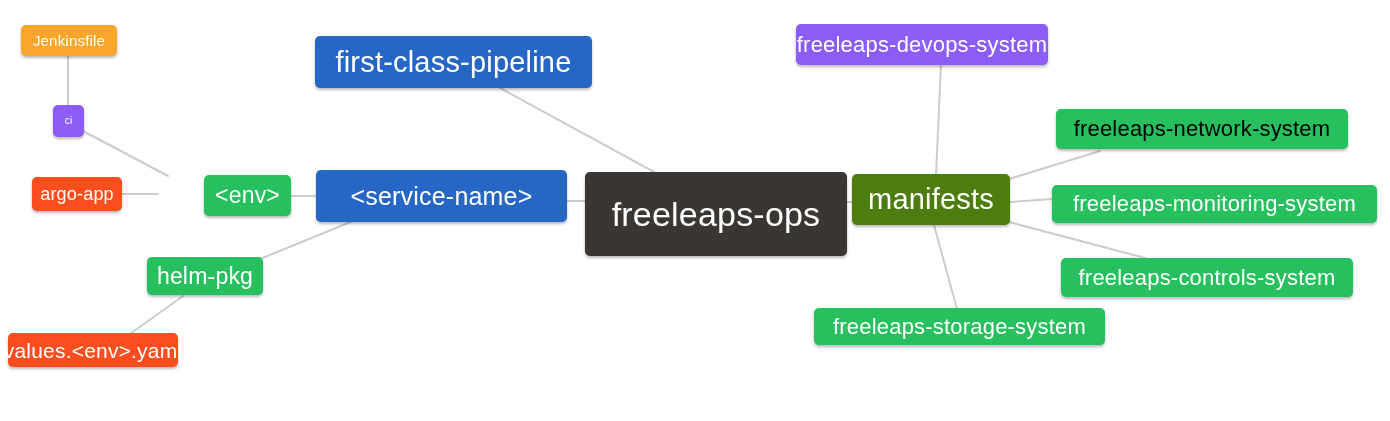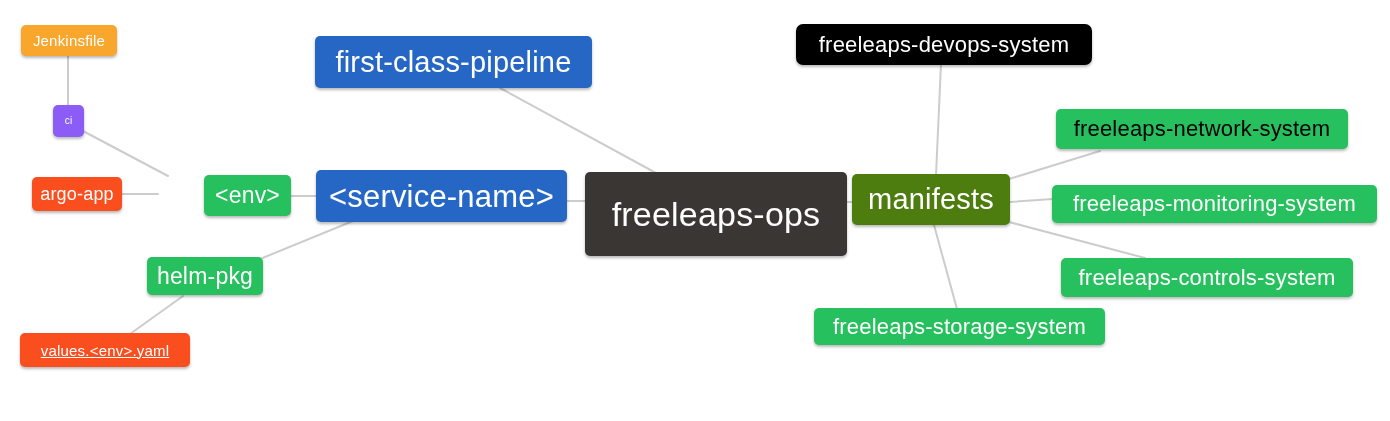--- a/index.html
+++ b/index.html
@@ -66,36 +66,36 @@
       </div>
       <div class="node" style="left: 32px; top: 177px; width: 90px; height: 34px; font-size: 18px; background: rgb(250, 78, 31); color: rgb(255, 255, 255);">
         <span>argo-app</span>
       </div>
       <div class="node" style="left: 158px; top: 175px; width: 87px; height: 41px; font-size: 23px; background: rgb(39, 192, 94); color: rgb(255, 255, 255); margin-left: 46px;">
         <span>&lt;env&gt;</span>
       </div>
       <div class="node" style="left: 147px; top: 257px; width: 116px; height: 38px; font-size: 23px; background: rgb(39, 192, 94); color: rgb(255, 255, 255);">
         <span>helm-pkg</span>
       </div>
-      <div class="node" style="left: 20px; top: 333px; width: 170px; height: 34px; font-size: 15px; background: rgb(250, 78, 31); color: rgb(255, 255, 255); text-decoration: underline;">
+      <div class="node" style="left: 8px; top: 333px; width: 170px; height: 34px; font-size: 21px; background: rgb(250, 78, 31); color: rgb(255, 255, 255);">
         <span>values.&lt;env&gt;.yaml</span>
       </div>
       <div class="node" style="left: 315px; top: 36px; width: 277px; height: 52px; font-size: 29px; background: rgb(38, 103, 197); color: rgb(255, 255, 255);">
         <span>first-class-pipeline</span>
       </div>
-      <div class="node" style="left: 316px; top: 170px; width: 251px; height: 52px; font-size: 31px; background: rgb(38, 103, 197); color: rgb(255, 255, 255);">
+      <div class="node" style="left: 316px; top: 170px; width: 251px; height: 52px; font-size: 25px; background: rgb(38, 103, 197); color: rgb(255, 255, 255);">
         <span>&lt;service-name&gt;</span>
       </div>
       <div class="node" style="left: 585px; top: 172px; width: 262px; height: 84px; font-size: 34px; background: rgb(58, 54, 51); color: rgb(255, 255, 255);">
         <span>freeleaps-ops</span>
       </div>
       <div class="node" style="left: 852px; top: 174px; width: 158px; height: 51px; font-size: 29px; background: #4d7c0f; color: rgb(255, 255, 255);">
         <span>manifests</span>
       </div>
-      <div class="node" style="left: 796px; top: 24px; width: 296px; height: 41px; font-size: 22px; background: #000000; color: rgb(255, 255, 255); border-radius: 7px;">
+      <div class="node" style="left: 796px; top: 24px; width: 252px; height: 41px; font-size: 22px; background: #8b5cf6; color: rgb(255, 255, 255);">
         <span>freeleaps-devops-system</span>
       </div>
       <div class="node" style="left: 1056px; top: 109px; width: 292px; height: 40px; font-size: 22px; background: rgb(39, 192, 94); color: #000000;">
         <span>freeleaps-network-system</span>
       </div>
       <div class="node" style="left: 1052px; top: 185px; width: 325px; height: 38px; font-size: 22px; background: rgb(39, 192, 94); color: rgb(255, 255, 255);">
         <span>freeleaps-monitoring-system</span>
       </div>
       <div class="node" style="left: 1061px; top: 258px; width: 292px; height: 39px; font-size: 22px; background: rgb(39, 192, 94); color: rgb(255, 255, 255);">
         <span>freeleaps-controls-system</span>

